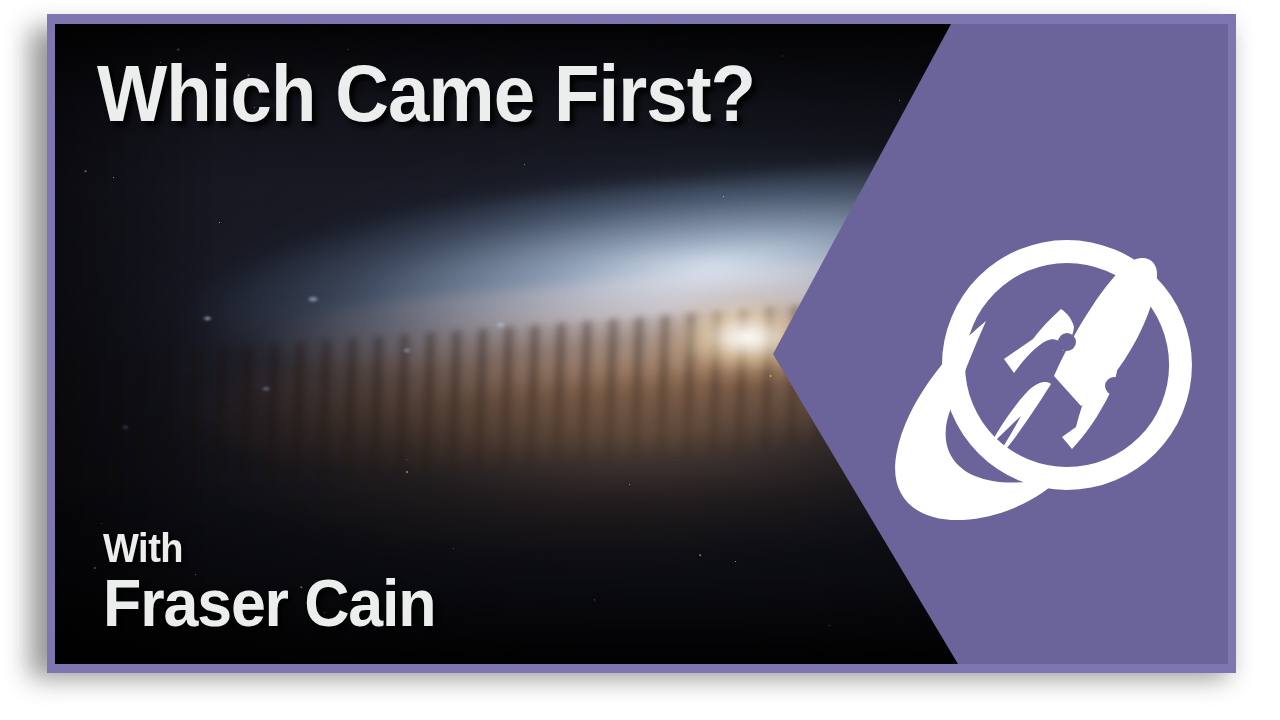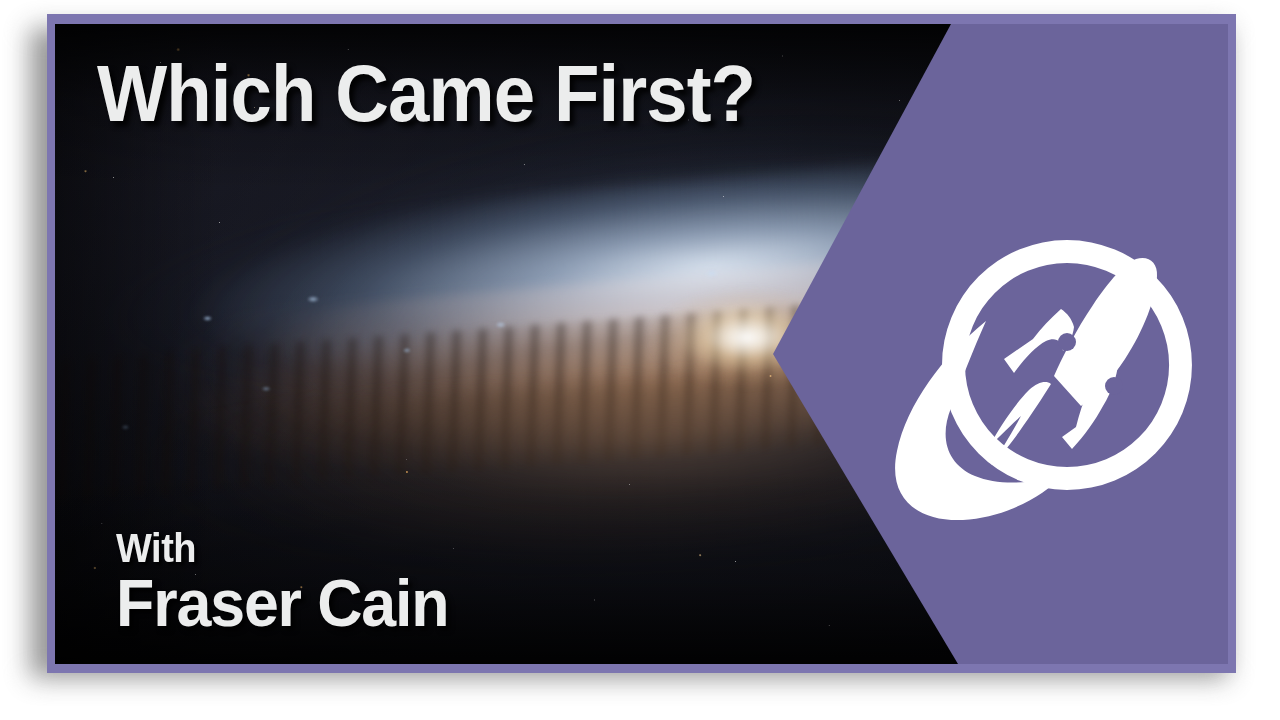--- a/index.html
+++ b/index.html
@@ -215,21 +215,21 @@
     line-height: 1;
     letter-spacing: -1px;
     color: #eceded;
     text-shadow: 5px 5px 5px rgba(0,0,0,.88);
     white-space: nowrap;
     transform: scaleX(.93);
     transform-origin: left top;
   }
   .byline {
     position: absolute;
-    left: 61px; bottom: 26px;
+    left: 48px; bottom: 26px;
   }
   .byline .with {
     display: block;
     font-family: "Liberation Sans Narrow", "Liberation Sans", sans-serif;
     font-weight: 700;
     font-size: 40px;
     line-height: 1.04;
     color: #eceded;
     letter-spacing: -.5px;
     text-shadow: 3px 3px 4px rgba(0,0,0,.9);

